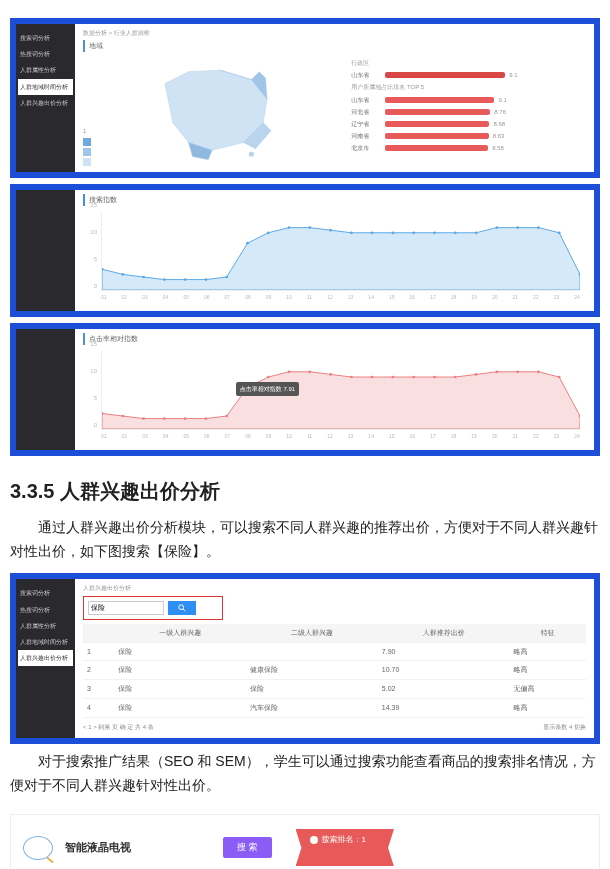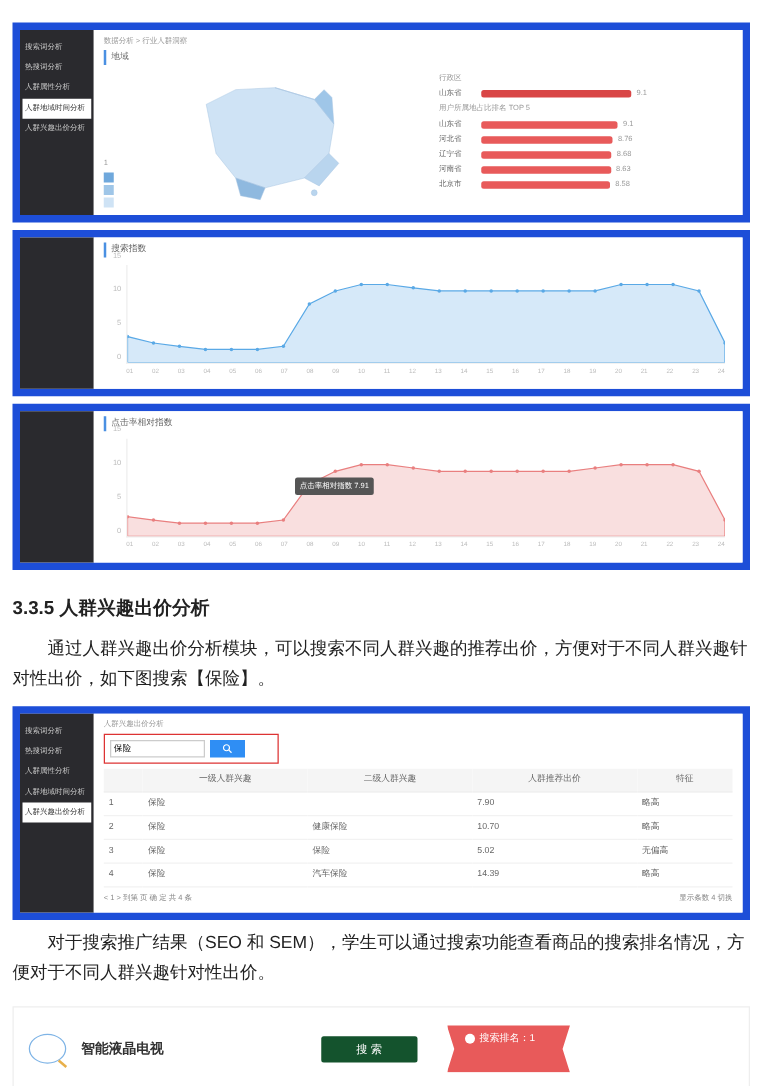--- a/index.html
+++ b/index.html
@@ -1,17 +1,17 @@
 <!DOCTYPE html>
 <html><head>
 <meta charset="utf-8">
 <style>
   body{margin:0;padding:12px 10px 40px 10px;background:#fff;font-family:"Microsoft YaHei","SimSun",Arial,sans-serif;color:#222;font-size:14px;line-height:1.7;}
   .doc{width:590px;margin:0 auto;}
-  h3.sec{font-size:15px;font-weight:bold;margin:18px 0 8px 0;}
+  h3.sec{font-size:20px;font-weight:bold;margin:18px 0 8px 0;}
   h3.sec2{font-size:16px;font-weight:bold;margin:28px 0 8px 22px;}
   p.body{text-indent:2em;margin:4px 0 10px 0;}
   
   .panel{display:flex;margin:6px 0;border:6px solid #1d4ed8;}
   .sidebar{width:55px;background:#2a2a2e;color:#c8c8c8;font-size:6px;padding:6px 2px;}
   .sidebar .item{padding:3px 2px;white-space:nowrap;overflow:hidden;}
   .sidebar .item.active{background:#fff;color:#333;}
   .panel-body{flex:1;background:#fff;padding:4px 8px 6px 8px;position:relative;}
   .crumb{font-size:6px;color:#999;margin-bottom:2px;}
   .section-title{font-size:7px;color:#666;border-left:2px solid #4a90e2;padding-left:4px;margin-bottom:4px;}
@@ -40,21 +40,21 @@
   .search-row .btn{background:#2f8ef4;width:28px;height:14px;margin-left:4px;display:flex;align-items:center;justify-content:center;}
   .tbl{width:100%;font-size:7px;border-collapse:collapse;}
   .tbl th{background:#f5f5f5;color:#666;font-weight:normal;padding:3px 4px;border-bottom:1px solid #eee;}
   .tbl td{padding:3px 4px;border-bottom:1px solid #f2f2f2;color:#666;}
   .pager{font-size:6px;color:#888;margin-top:4px;display:flex;justify-content:space-between;}
   
   .search-shot{border:1px solid #eee;padding:14px 12px;display:flex;align-items:center;gap:6px;margin-top:16px;}
   .logo-ic{width:28px;height:22px;border:1px solid #7fb4e6;border-radius:50%;position:relative;}
   .logo-ic:after{content:"";position:absolute;right:-2px;bottom:-2px;width:8px;height:2px;background:#e8b04a;transform:rotate(40deg);}
   .kw{font-size:11px;color:#333;font-weight:bold;margin-left:6px;}
-  .search-btn{background:#14532d;color:#fff;font-size:9px;padding:3px 28px;margin-left:120px;border-radius:2px;}
+  .search-btn{background:#8b5cf6;color:#fff;font-size:9px;padding:3px 14px;margin-left:86px;border-radius:2px;}
   .rank-badge{background:#e85a5a;color:#fff;font-size:8px;padding:4px 28px 20px 14px;margin-left:18px;position:relative;clip-path:polygon(0 0,100% 0,94% 50%,100% 100%,0 100%,6% 50%);}
   .rank-badge:before{content:"";}
   .trophy{display:inline-block;width:8px;height:8px;background:#fff;border-radius:50%;margin-right:4px;vertical-align:middle;}
 </style>
 </head>
 <body>
 
 <div class="doc">
 
   <div class="panel">

